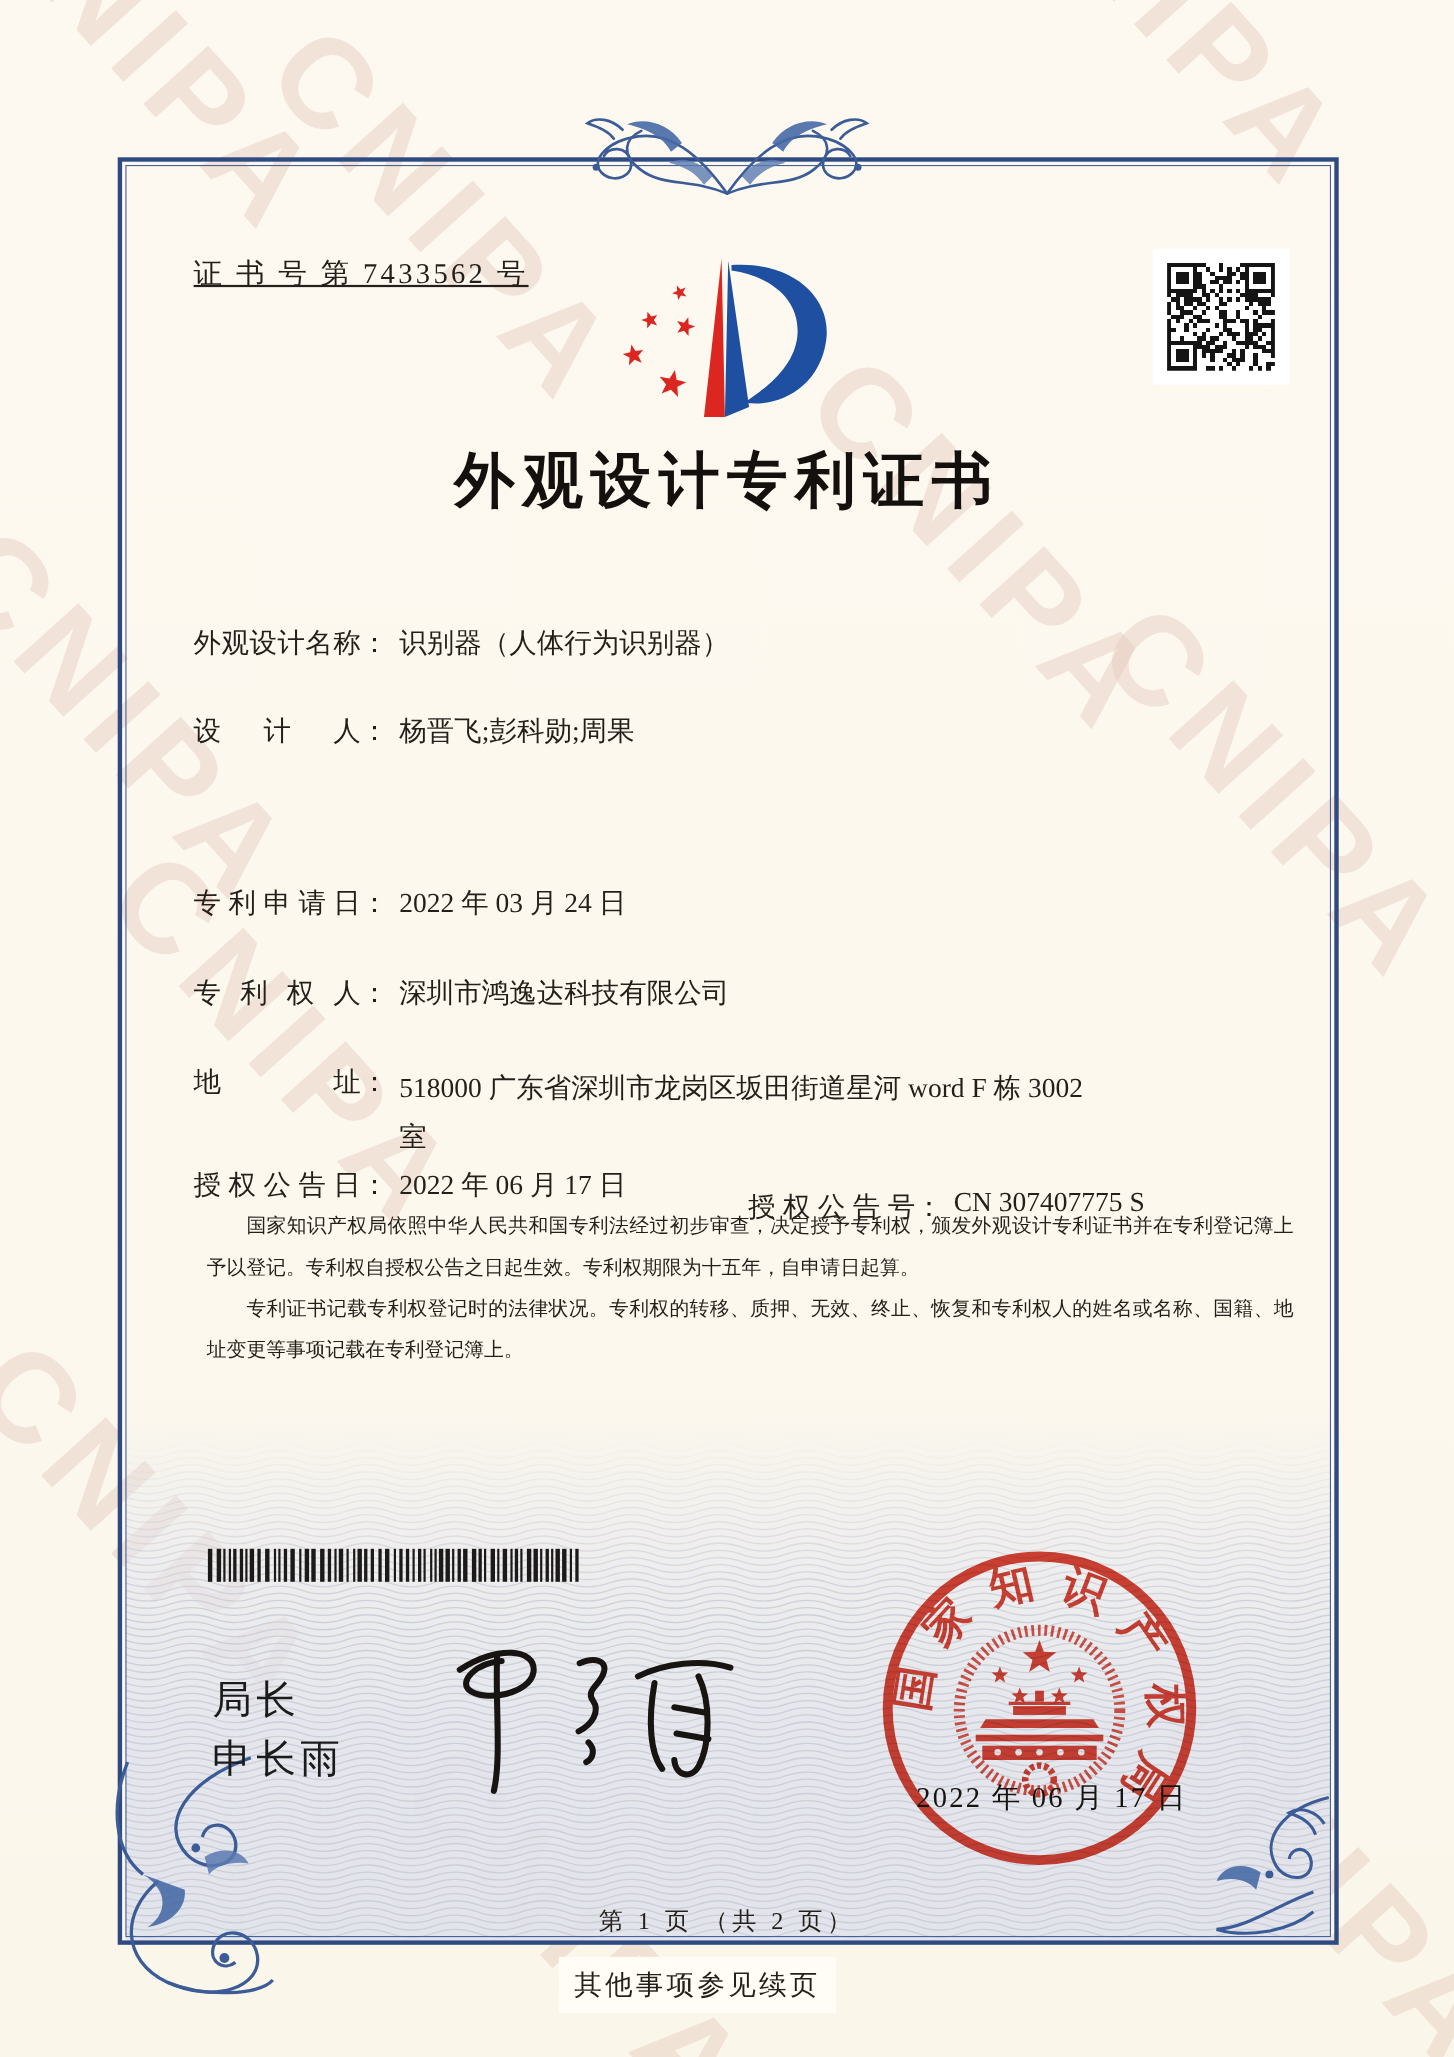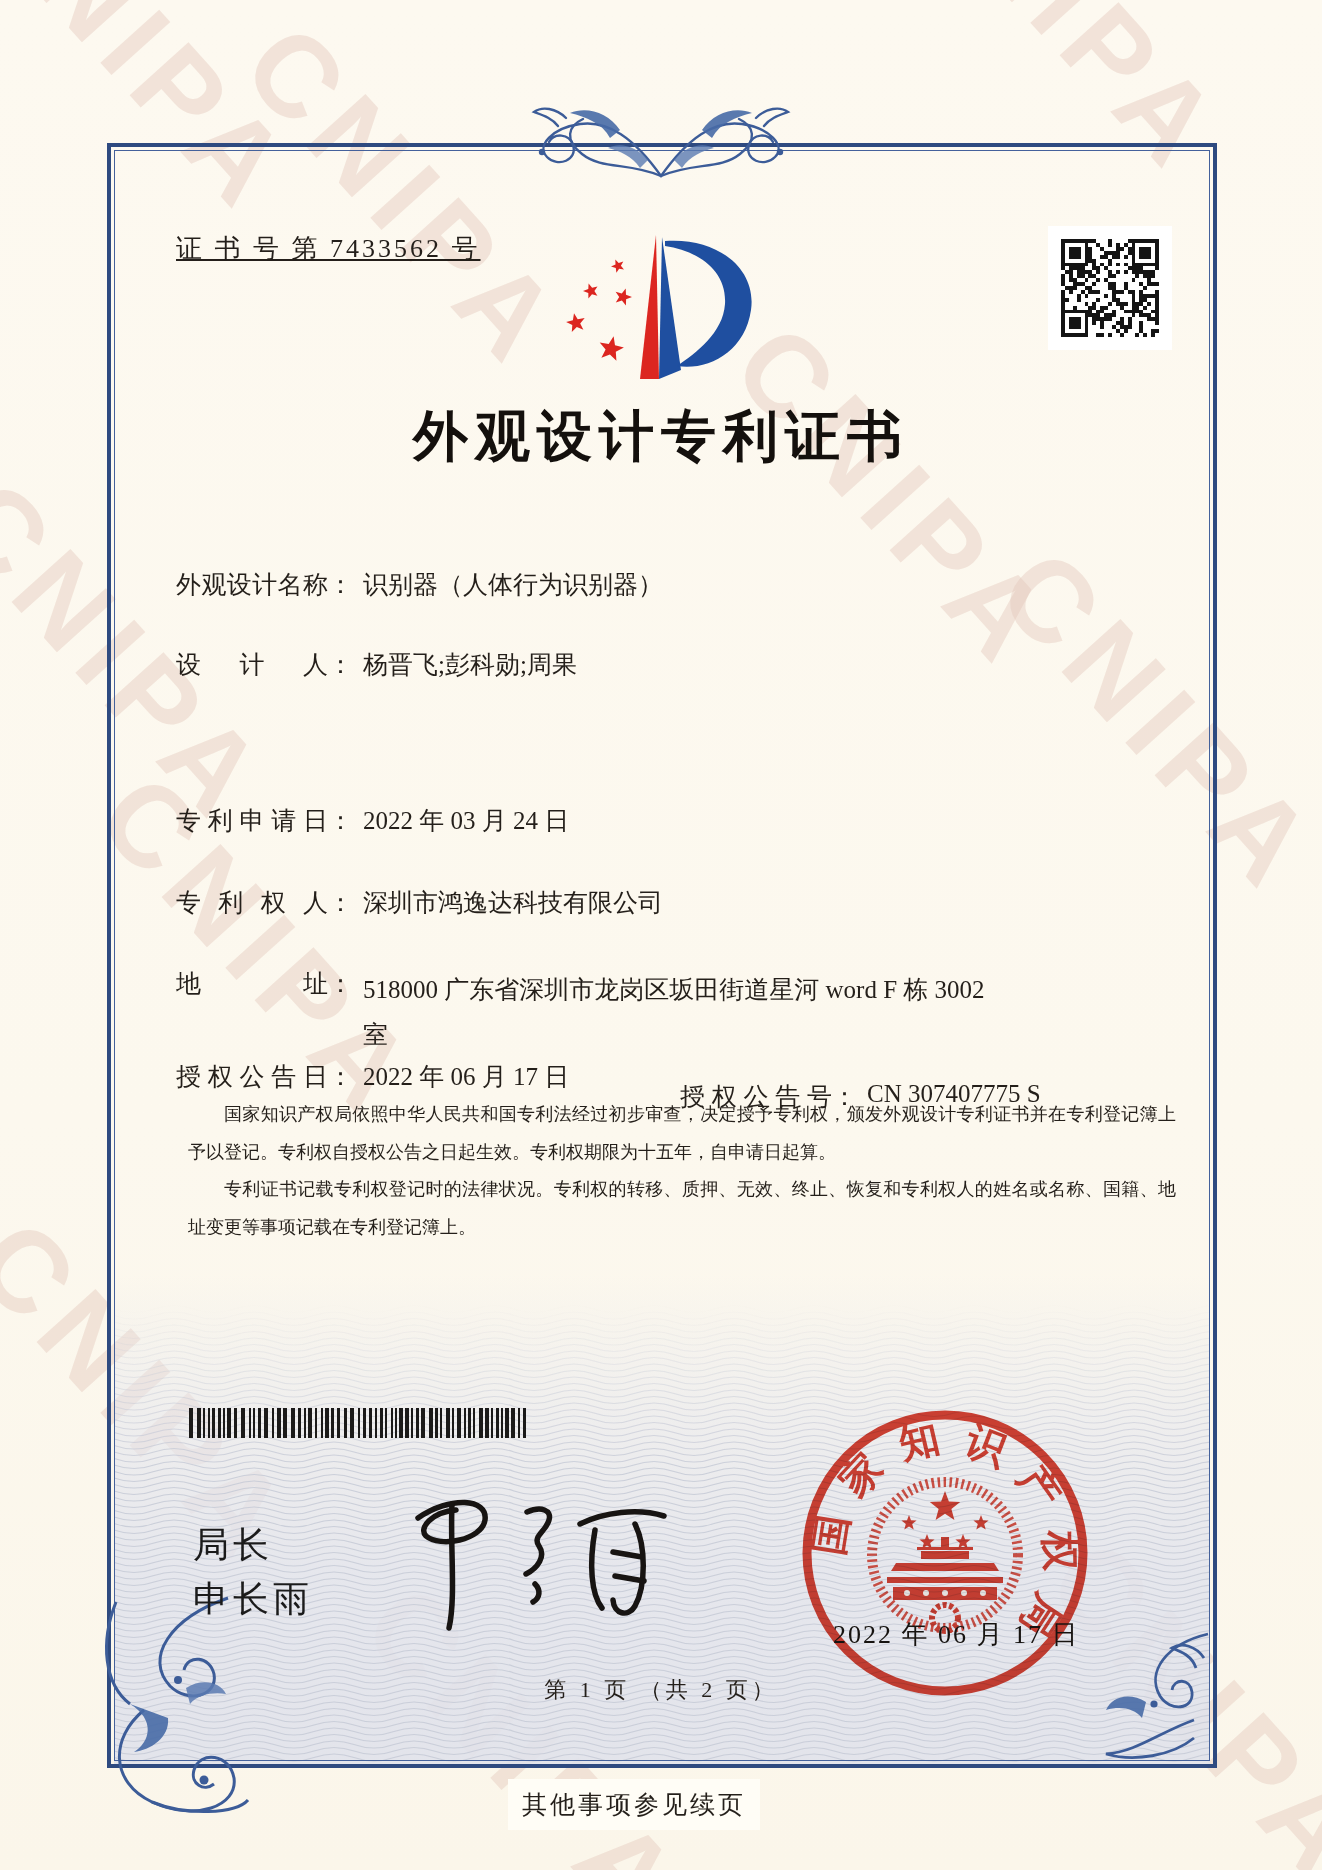--- a/index.html
+++ b/index.html
@@ -33,21 +33,21 @@
   .pair2{position:absolute;left:504px;top:0;white-space:nowrap;margin-top:20px;}
   .paras{left:188px;top:1096px;width:988px;font-size:18px;line-height:37.5px;text-align:justify;}
   .paras p{margin:0;text-indent:2em;}
   .barcode{left:189px;top:1408px;height:30px;display:flex;align-items:stretch;}
   .barcode div{background:#1b1a19;}
   .signer{left:193px;font-size:36px;font-family:"Liberation Sans","DejaVu Sans",sans-serif;
           font-weight:500;color:#1b1b1b;letter-spacing:4px;}
   .sig{left:392px;top:1486px;z-index:6;}
   .seal{left:795px;top:1405px;z-index:6;mix-blend-mode:multiply;opacity:.95;}
   .sealdate{left:833px;top:1617px;z-index:7;font-size:26px;letter-spacing:2px;color:#161310;white-space:nowrap;}
-  .pageinfo{left:0;top:1675px;width:1322px;text-align:center;font-size:22px;letter-spacing:4px;color:#2a252 0;}
+  .pageinfo{left:0;top:1732px;width:1322px;text-align:center;font-size:22px;letter-spacing:4px;color:#2a252 0;}
   .note{left:508px;top:1779px;background:#fffdf6;padding:9px 14px;font-size:25px;letter-spacing:3px;z-index:5;}
   .qrbox{left:1048px;top:226px;width:124px;height:124px;background:#ffffff;z-index:5;}
   .qrbox svg{position:absolute;left:13px;top:13px;}
   .logo{left:553px;top:213px;z-index:5;}
 </style>
 </head>
 <body>
 
 <div class="page">
 

